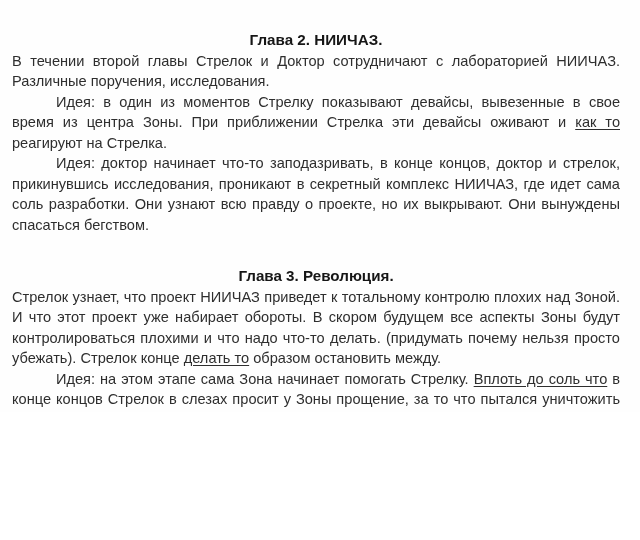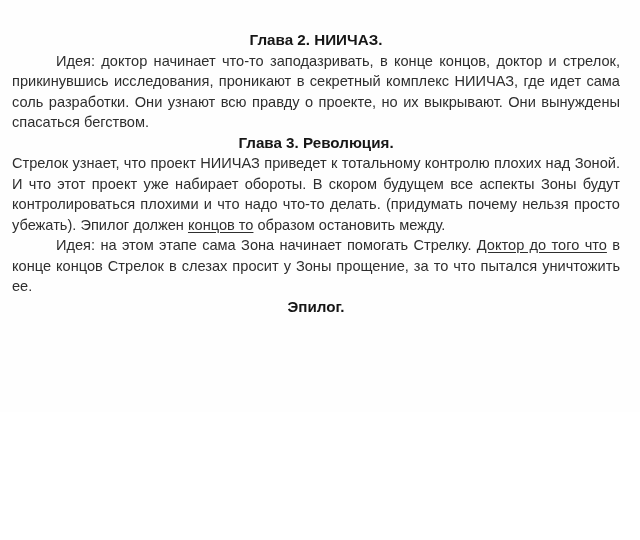--- a/index.html
+++ b/index.html
@@ -10,21 +10,21 @@
     box-sizing: border-box;
     background: #fefefe;
     padding: 30px 20px 0 12px;
     font-family: "Liberation Sans", sans-serif;
     font-size: 14.6px;
     line-height: 20.5px;
     color: #2e2e2e;
     overflow: hidden;
   }
   .section { margin: 0; }
-  .section + .section { }
+  .section + .section { margin-top: 31px; }
   .section-title {
     margin: 0;
     text-align: center;
     font-size: 15.2px;
     font-weight: 700;
     line-height: 20.5px;
     color: #161616;
   }
   p.para {
     margin: 0;
@@ -35,23 +35,25 @@
     text-decoration: underline;
     text-underline-offset: 2px;
   }
 </style>
 </head>
 <body>
 
 <div class="page" id="doc-root">
     <div class="section">
       <h2 class="section-title">Глава 2. НИИЧАЗ.</h2>
+      <p class="para"><span class="">В течении второй главы Стрелок и Доктор сотрудничают с лабораторией НИИЧАЗ. Различные поручения, исследования.</span></p>
+      <p class="para indent"><span class="">Идея: в один из моментов Стрелку показывают девайсы, вывезенные в свое время из центра Зоны. При приближении Стрелка эти девайсы оживают и </span><span class="u">как то</span><span class=""> реагируют на Стрелка.</span></p>
       <p class="para indent"><span class="">Идея: доктор начинает что-то заподазривать, в конце концов, доктор и стрелок, прикинувшись исследования, проникают в секретный комплекс НИИЧАЗ, где идет сама соль разработки. Они узнают всю правду о проекте, но их выкрывают. Они вынуждены спасаться бегством.</span></p>
     </div>
     <div class="section">
       <h2 class="section-title">Глава 3. Революция.</h2>
-      <p class="para"><span class="">Стрелок узнает, что проект НИИЧАЗ приведет к тотальному контролю плохих над Зоной. И что этот проект уже набирает обороты. В скором будущем все аспекты Зоны будут контролироваться плохими и что надо что-то делать. (придумать почему нельзя просто убежать). Эпилог должен </span><span class="u">концов то</span><span class=""> образом остановить между.</span></p>
-      <p class="para indent"><span class="">Идея: на этом этапе сама Зона начинает помогать Стрелку. </span><span class="u">Доктор до того что</span><span class=""> в конце концов Стрелок в слезах просит у Зоны прощение, за то что пытался уничтожить ее.</span></p>
+      <p class="para"><span class="">Стрелок узнает, что проект НИИЧАЗ приведет к тотальному контролю плохих над Зоной. И что этот проект уже набирает обороты. В скором будущем все аспекты Зоны будут контролироваться плохими и что надо что-то делать. (придумать почему нельзя просто убежать). Стрелок конце </span><span class="u">делать то</span><span class=""> образом остановить между.</span></p>
+      <p class="para indent"><span class="">Идея: на этом этапе сама Зона начинает помогать Стрелку. </span><span class="u">Вплоть до соль что</span><span class=""> в конце концов Стрелок в слезах просит у Зоны прощение, за то что пытался уничтожить ее.</span></p>
     </div>
     <div class="section">
       <h2 class="section-title">Эпилог.</h2>
     </div>
   </div>
 
 </body></html>

